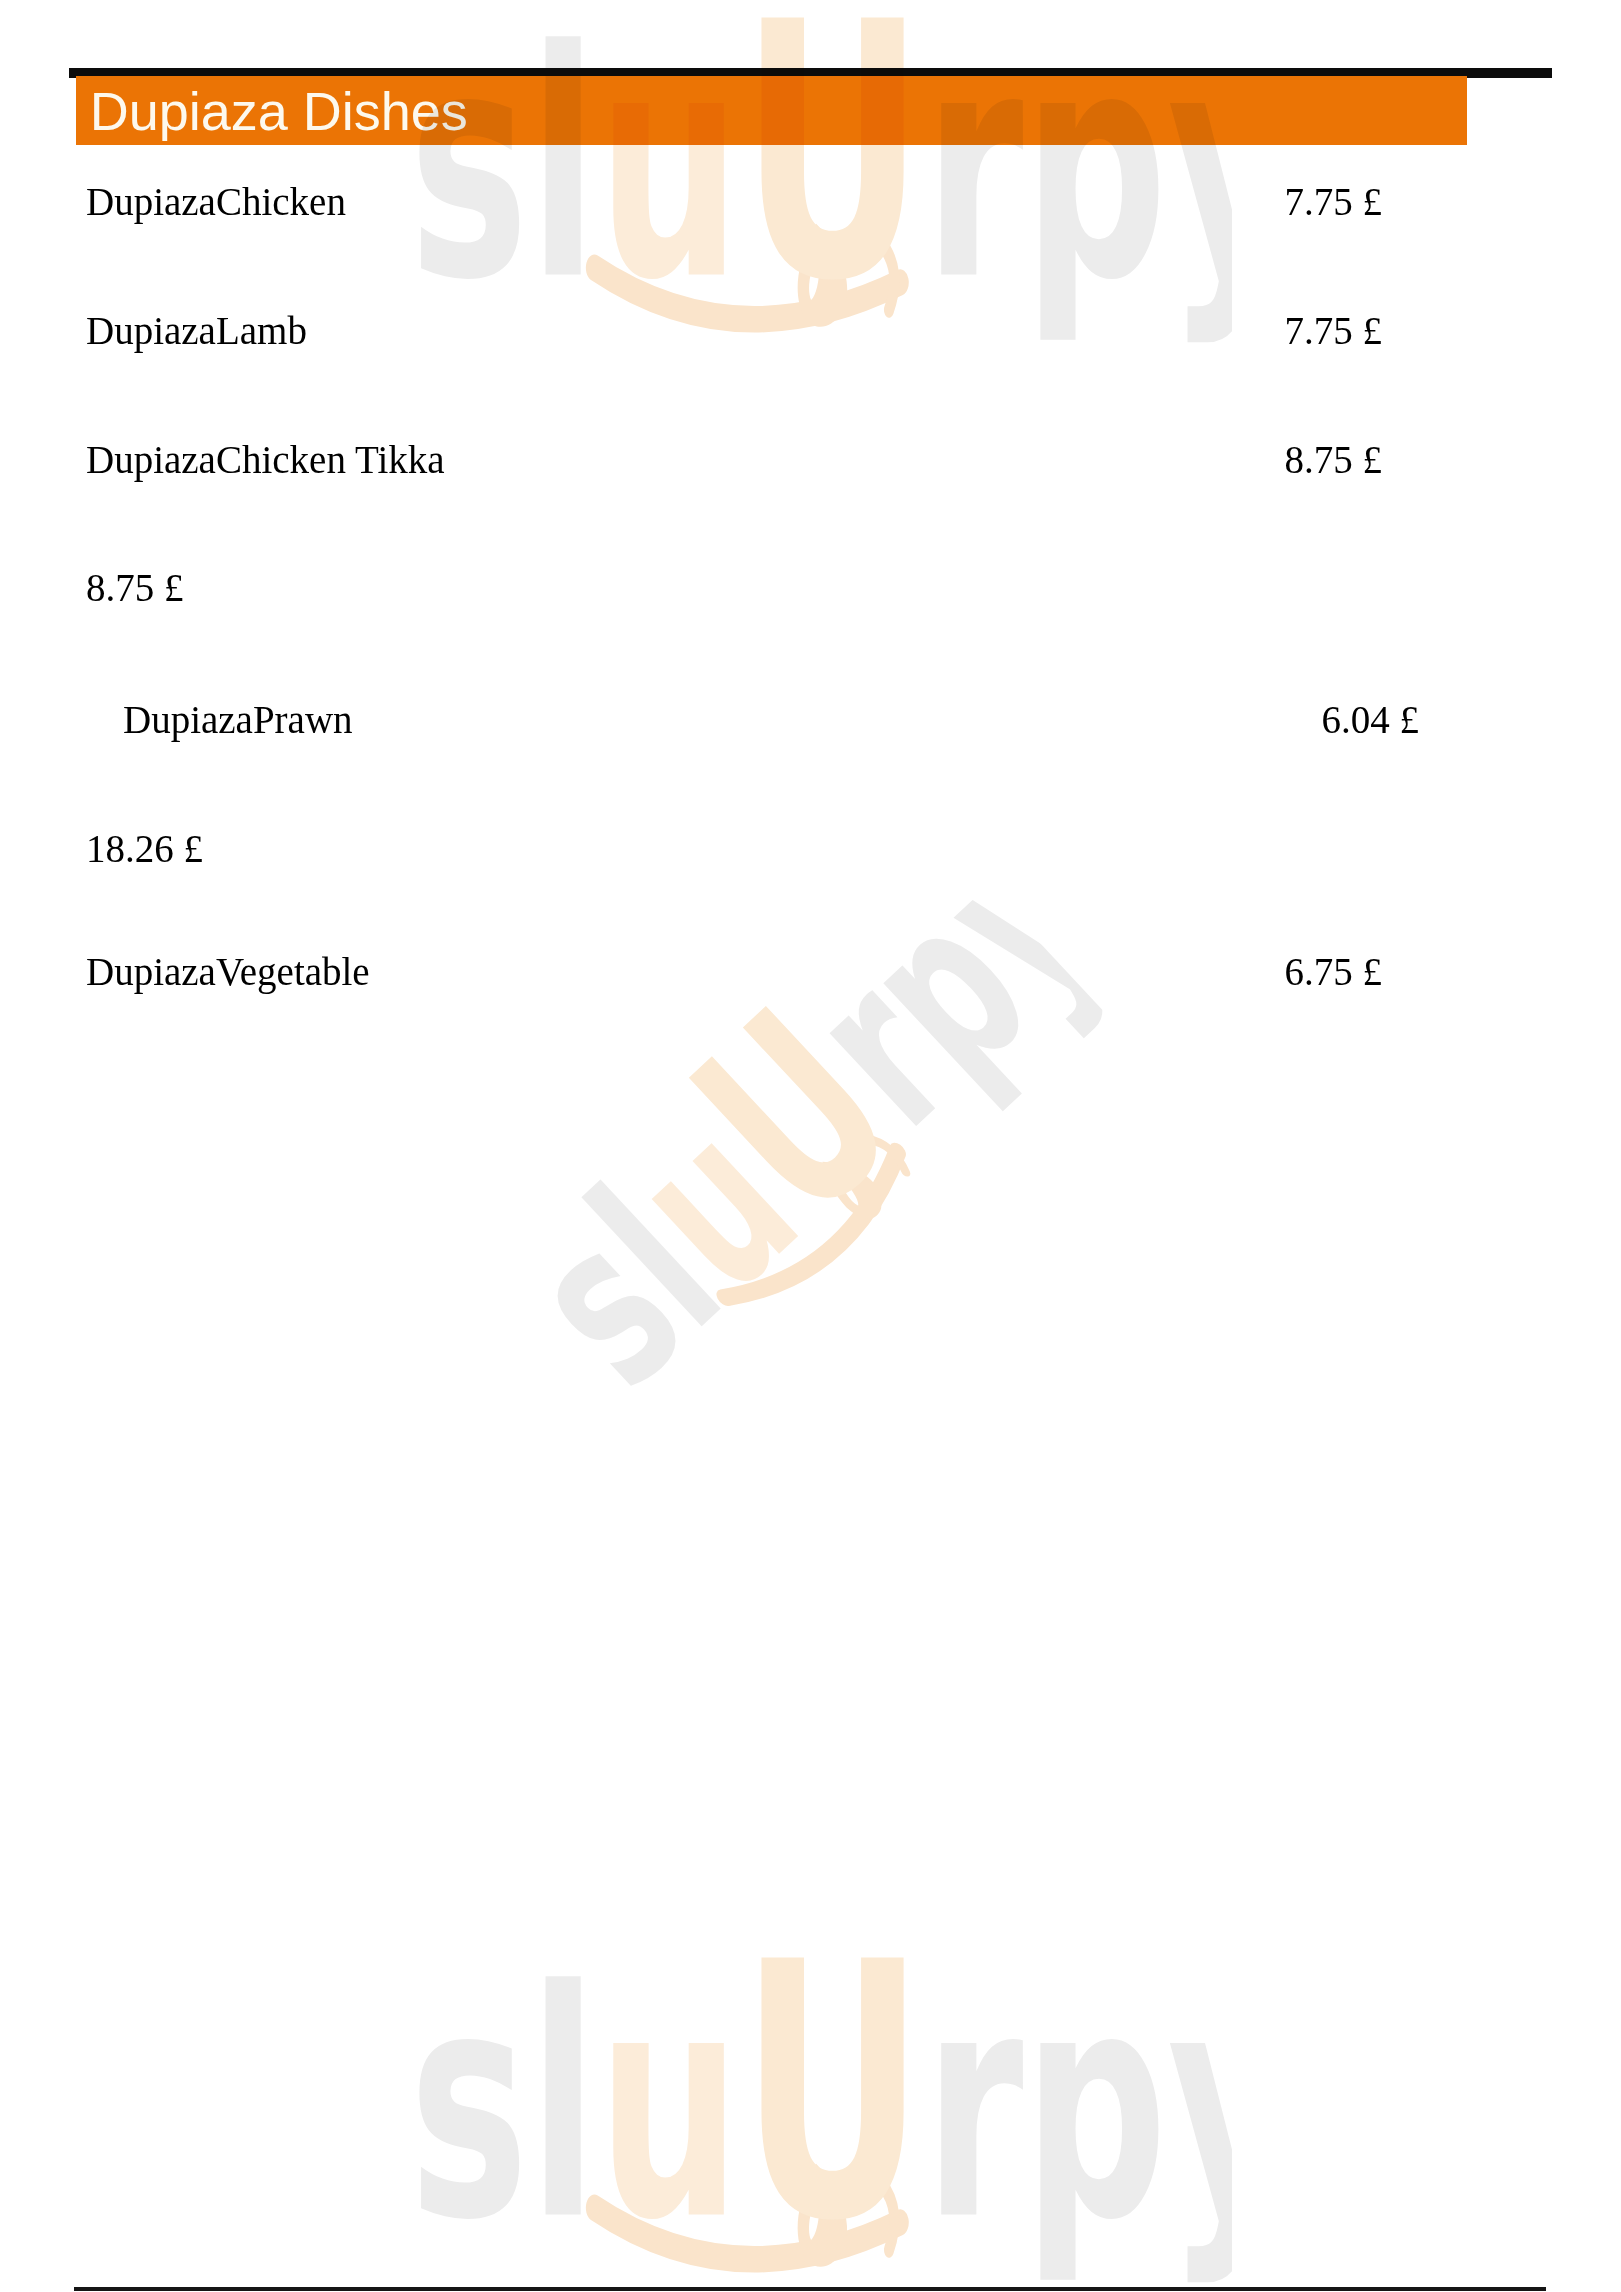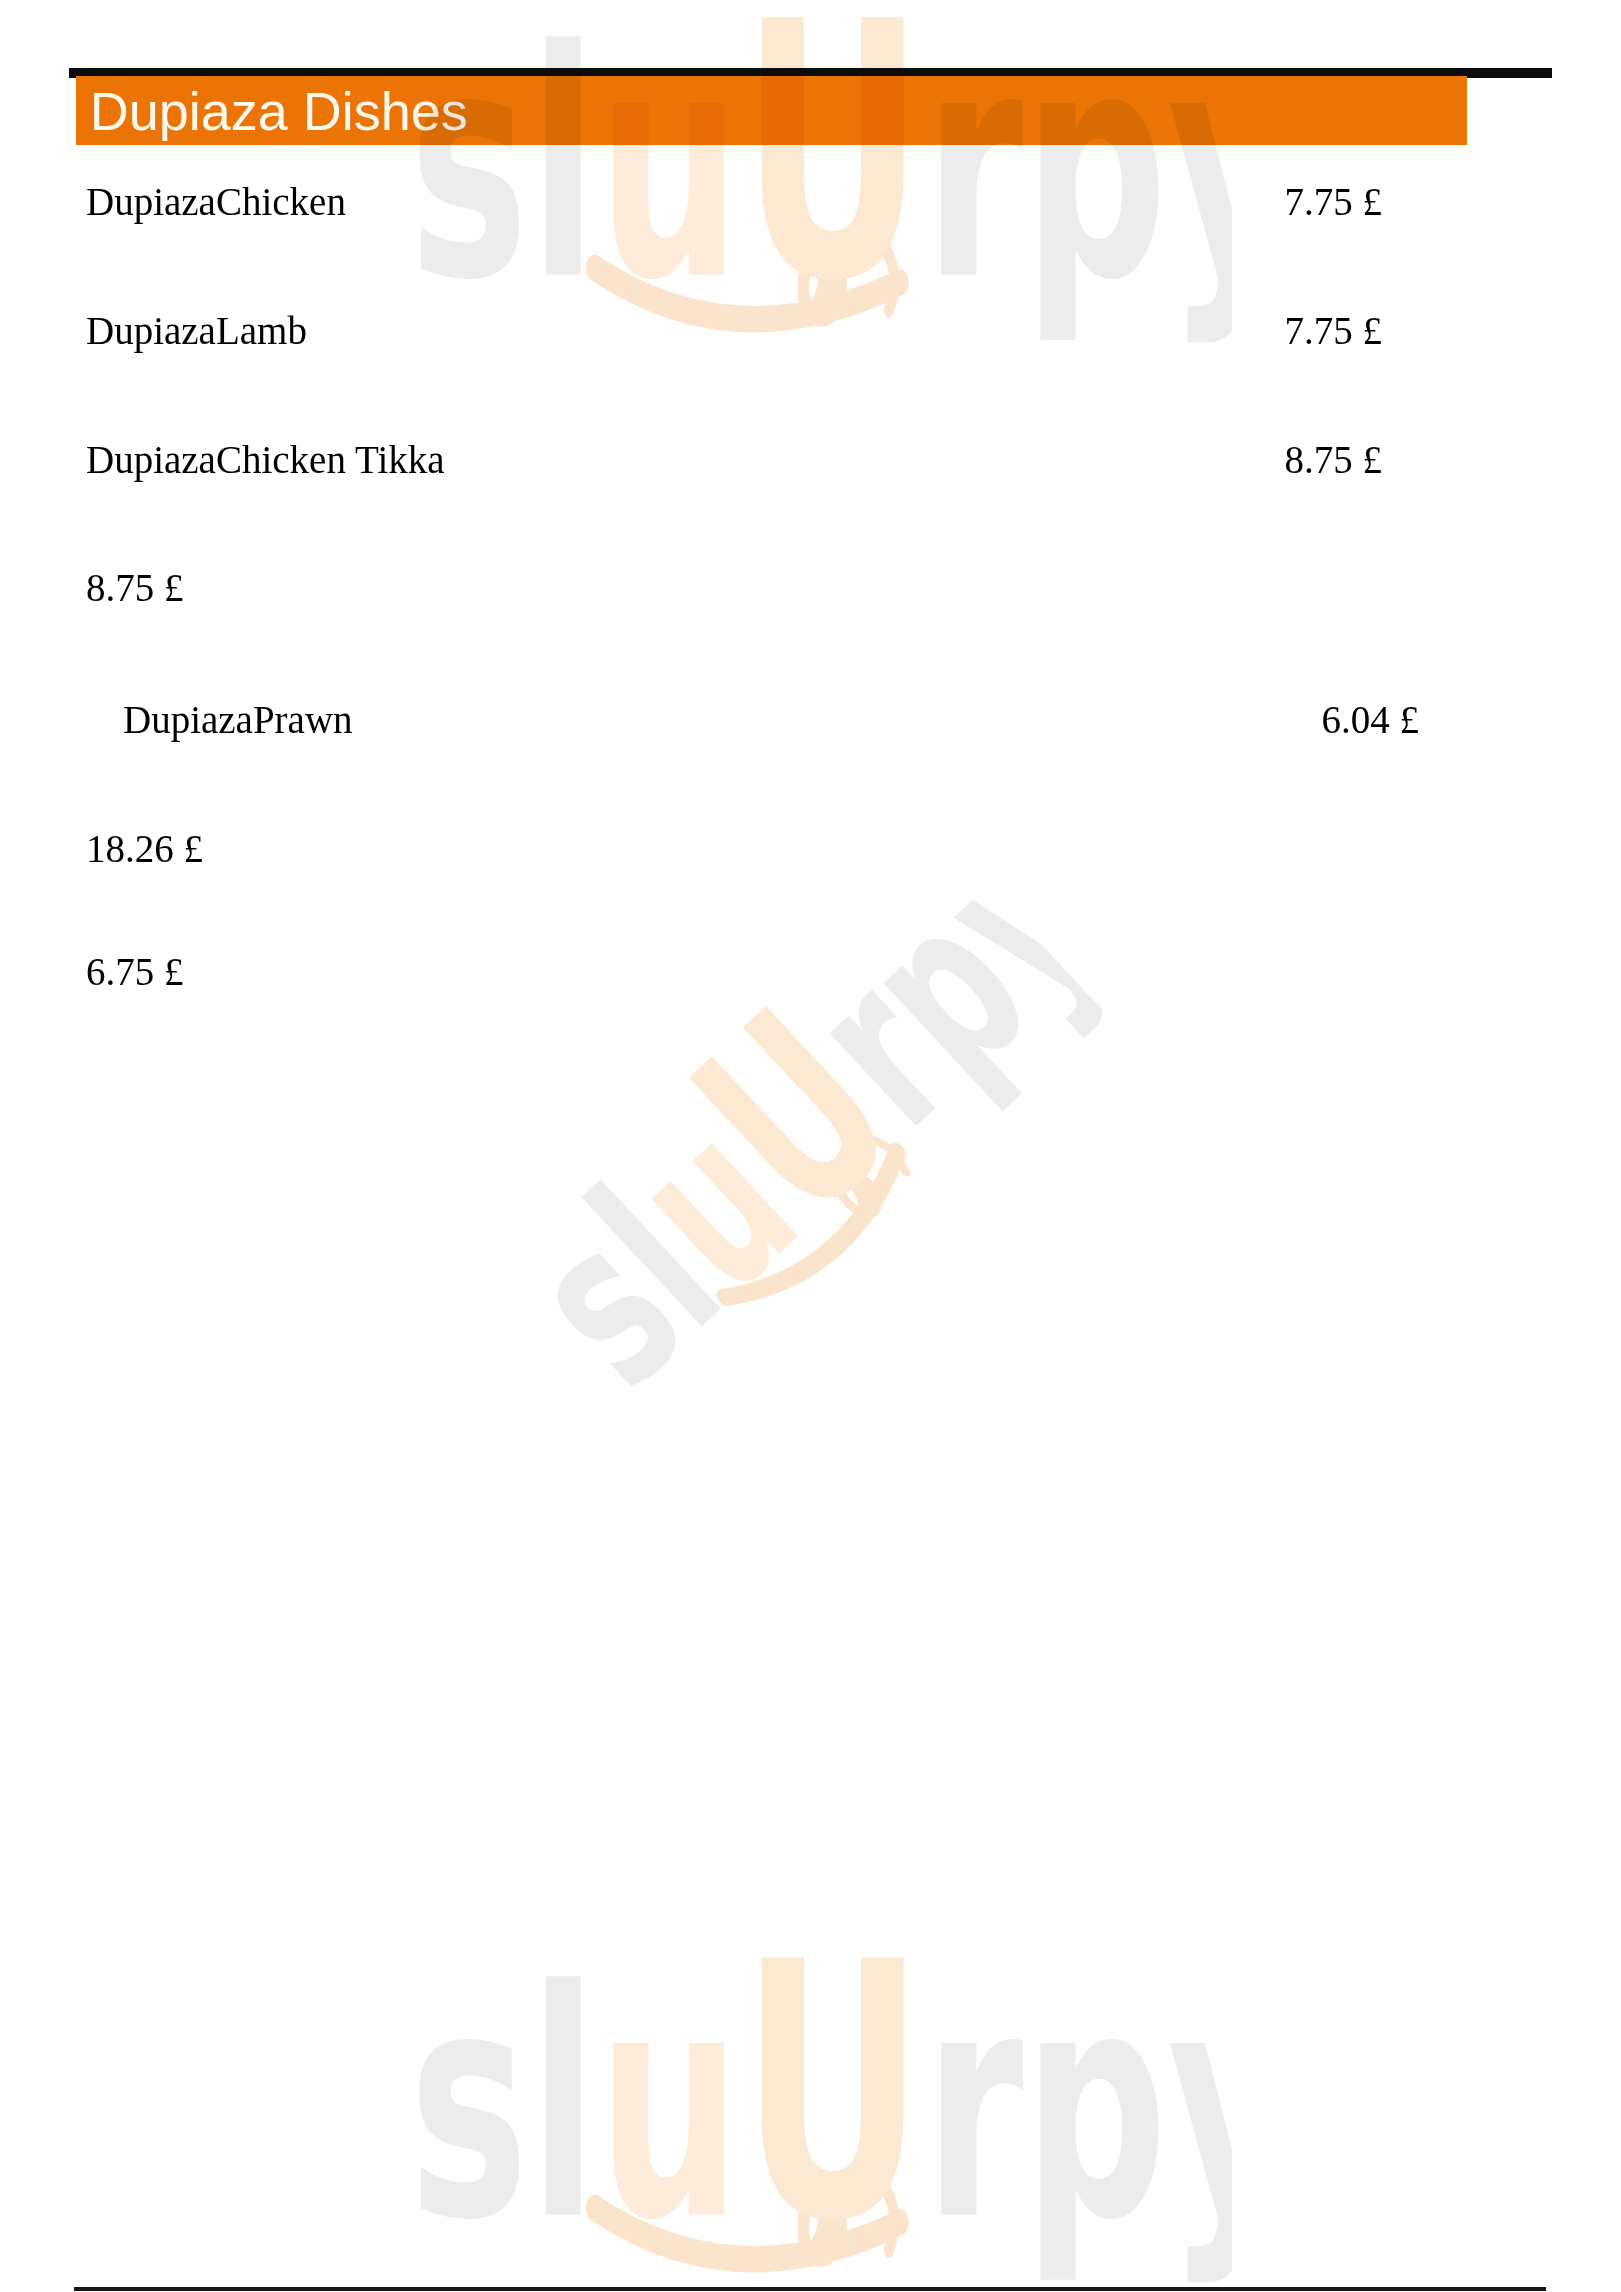--- a/index.html
+++ b/index.html
@@ -116,20 +116,21 @@
     <span class="price">8.75 £</span>
   </div>
   <div class="menu-row row-4">
     <span class="name">DupiazaPrawn</span>
     <span class="price">6.04 £</span>
   </div>
   <div class="menu-row row-5">
     <span class="price">18.26 £</span>
   </div>
   <div class="menu-row row-6">
+    <span class="name">DupiazaVegetable</span>
     <span class="price">6.75 £</span>
   </div>
 
   <svg class="wm wm-top" viewBox="0 0 1310 400" preserveAspectRatio="none" width="823" height="392" aria-hidden="true">
     <path d="M295 263 Q520 360 782 278" fill="none" stroke="#FAE4CB" stroke-width="27" stroke-linecap="round"></path>
     <path d="M648 218 C700 252 716 300 672 320 C636 334 606 302 624 258 C631 241 639 228 648 218 Z
              M652 247 C640 262 632 284 640 296 C650 290 656 268 652 247 Z" fill="#FAE4CB" fill-rule="evenodd"></path>
     <path d="M752 238 Q786 266 764 306" fill="none" stroke="#FAE4CB" stroke-width="16" stroke-linecap="round"></path>
     <text x="0" y="270">
       <tspan font-size="320" fill="#ECECEC">sl</tspan><tspan font-size="320" fill="#FCECD9">u</tspan><tspan font-size="360" fill="#FBE9D2">U</tspan><tspan font-size="320" fill="#ECECEC">rpy</tspan>

